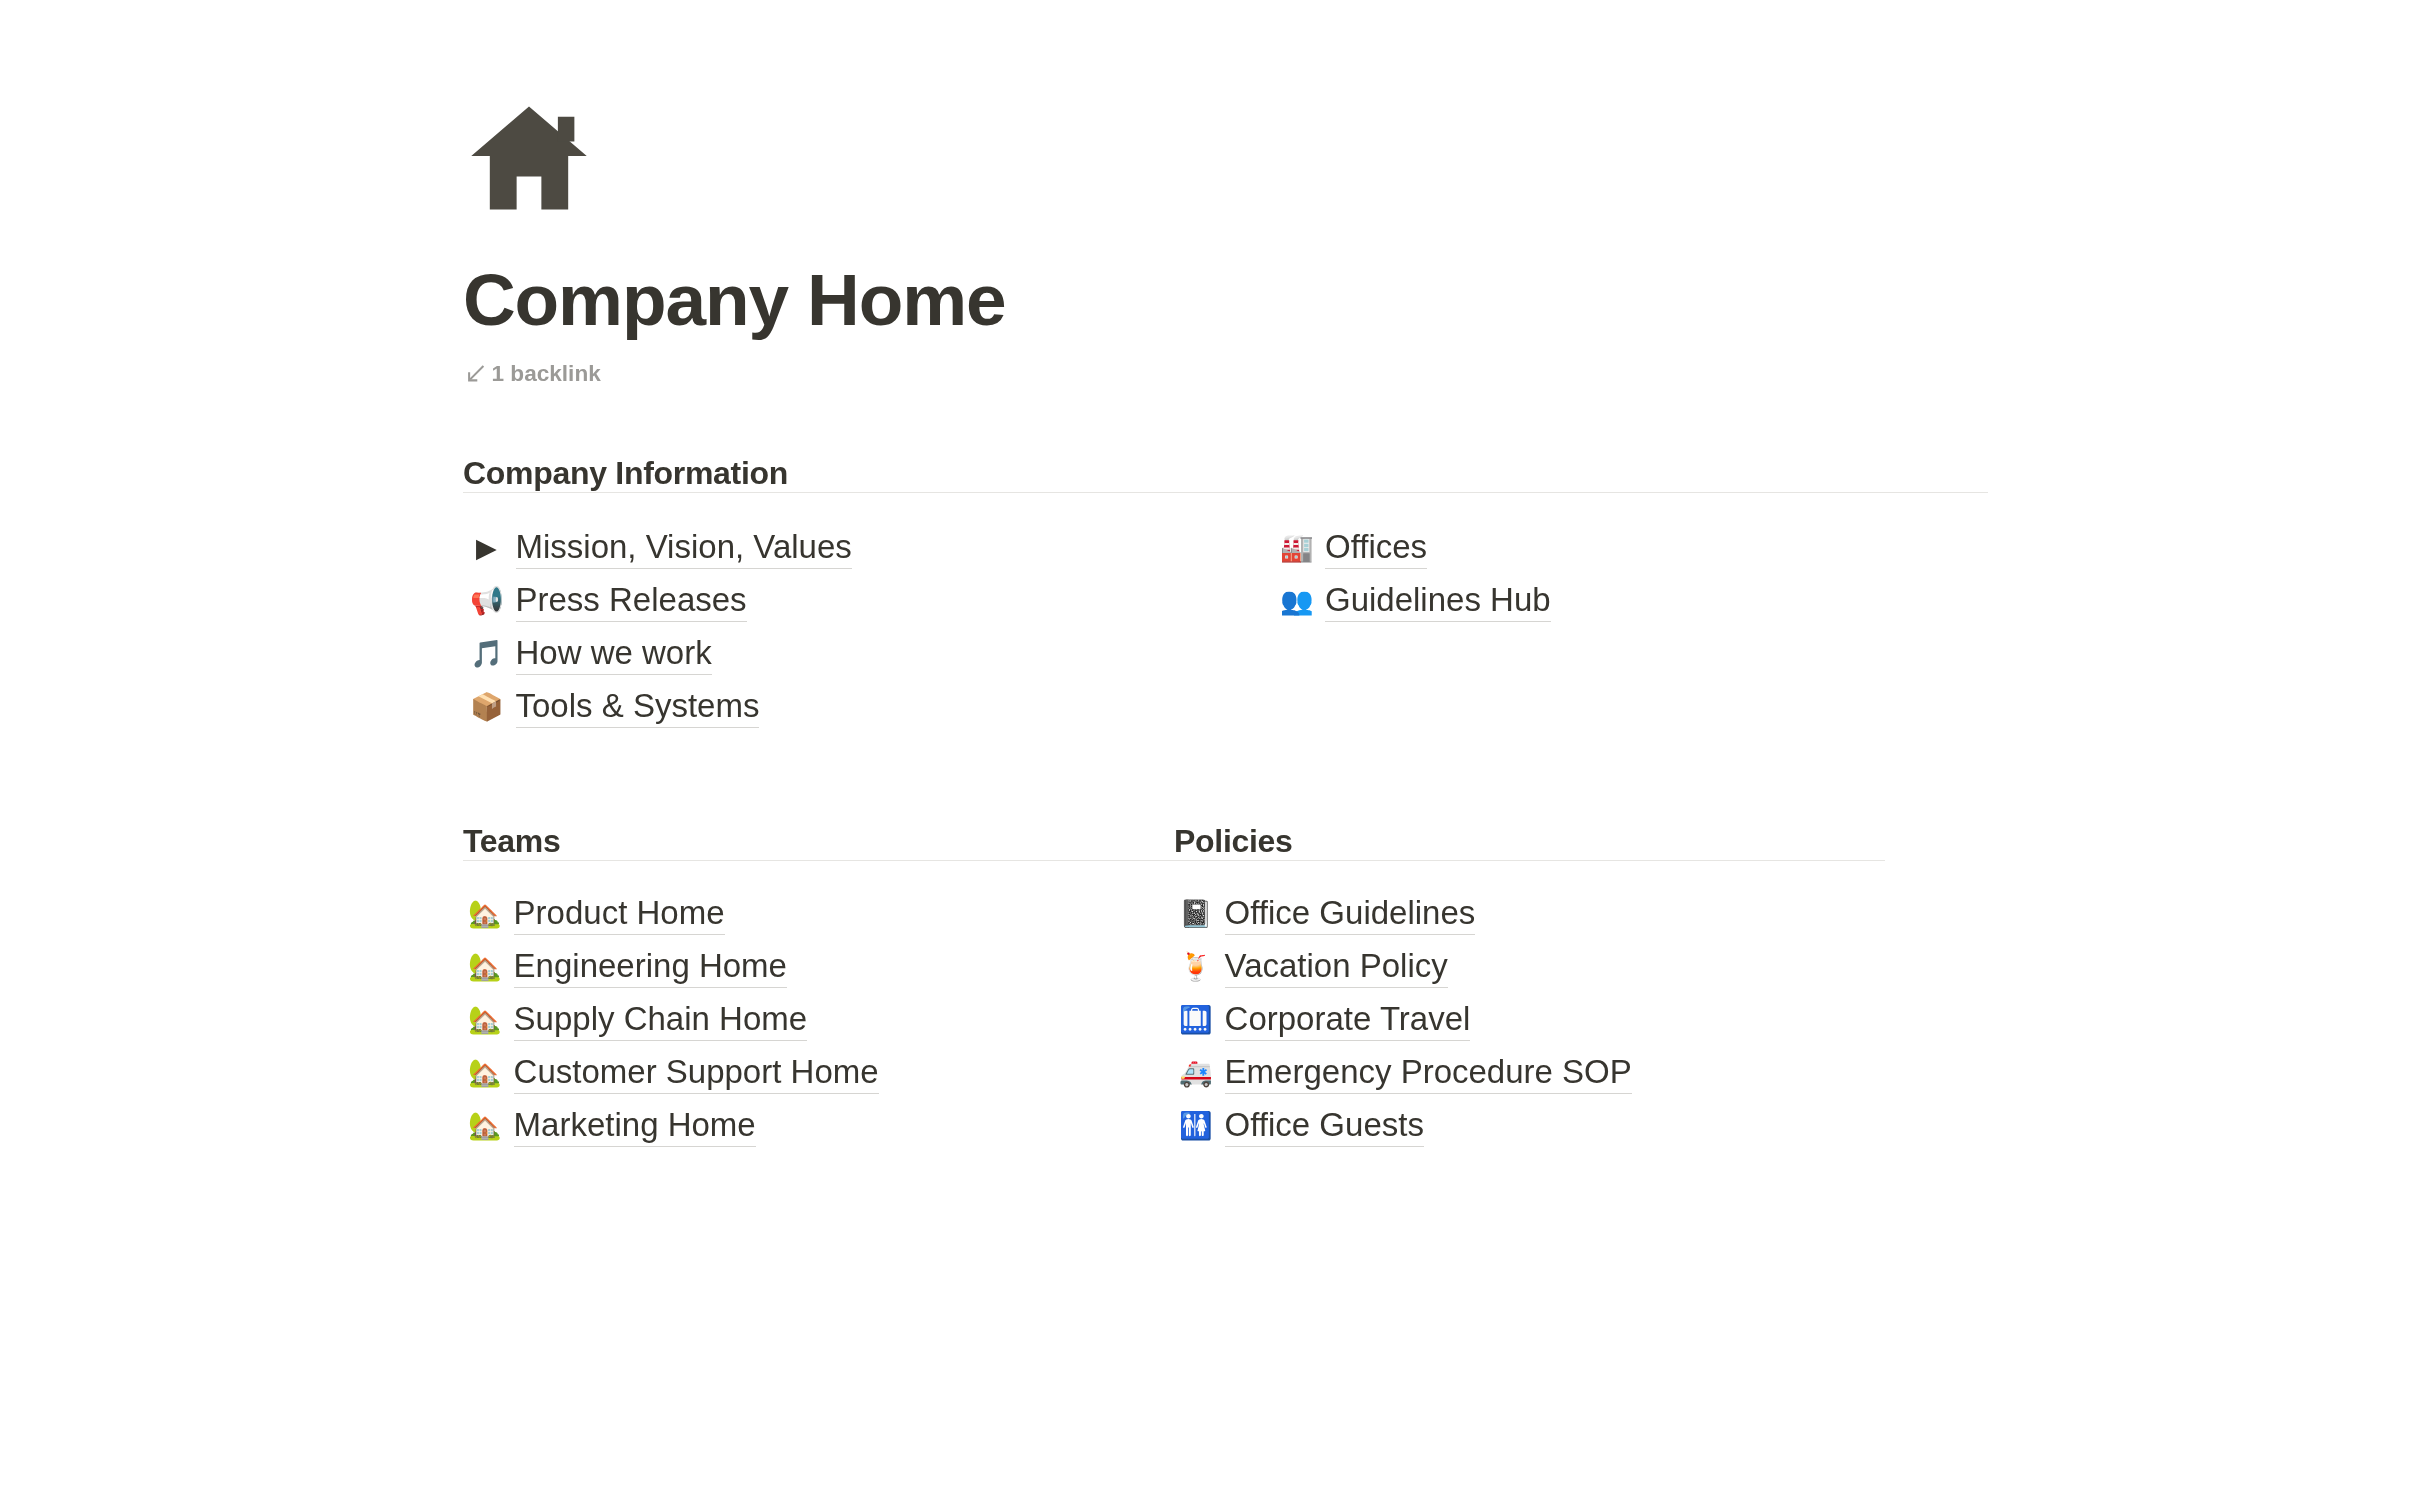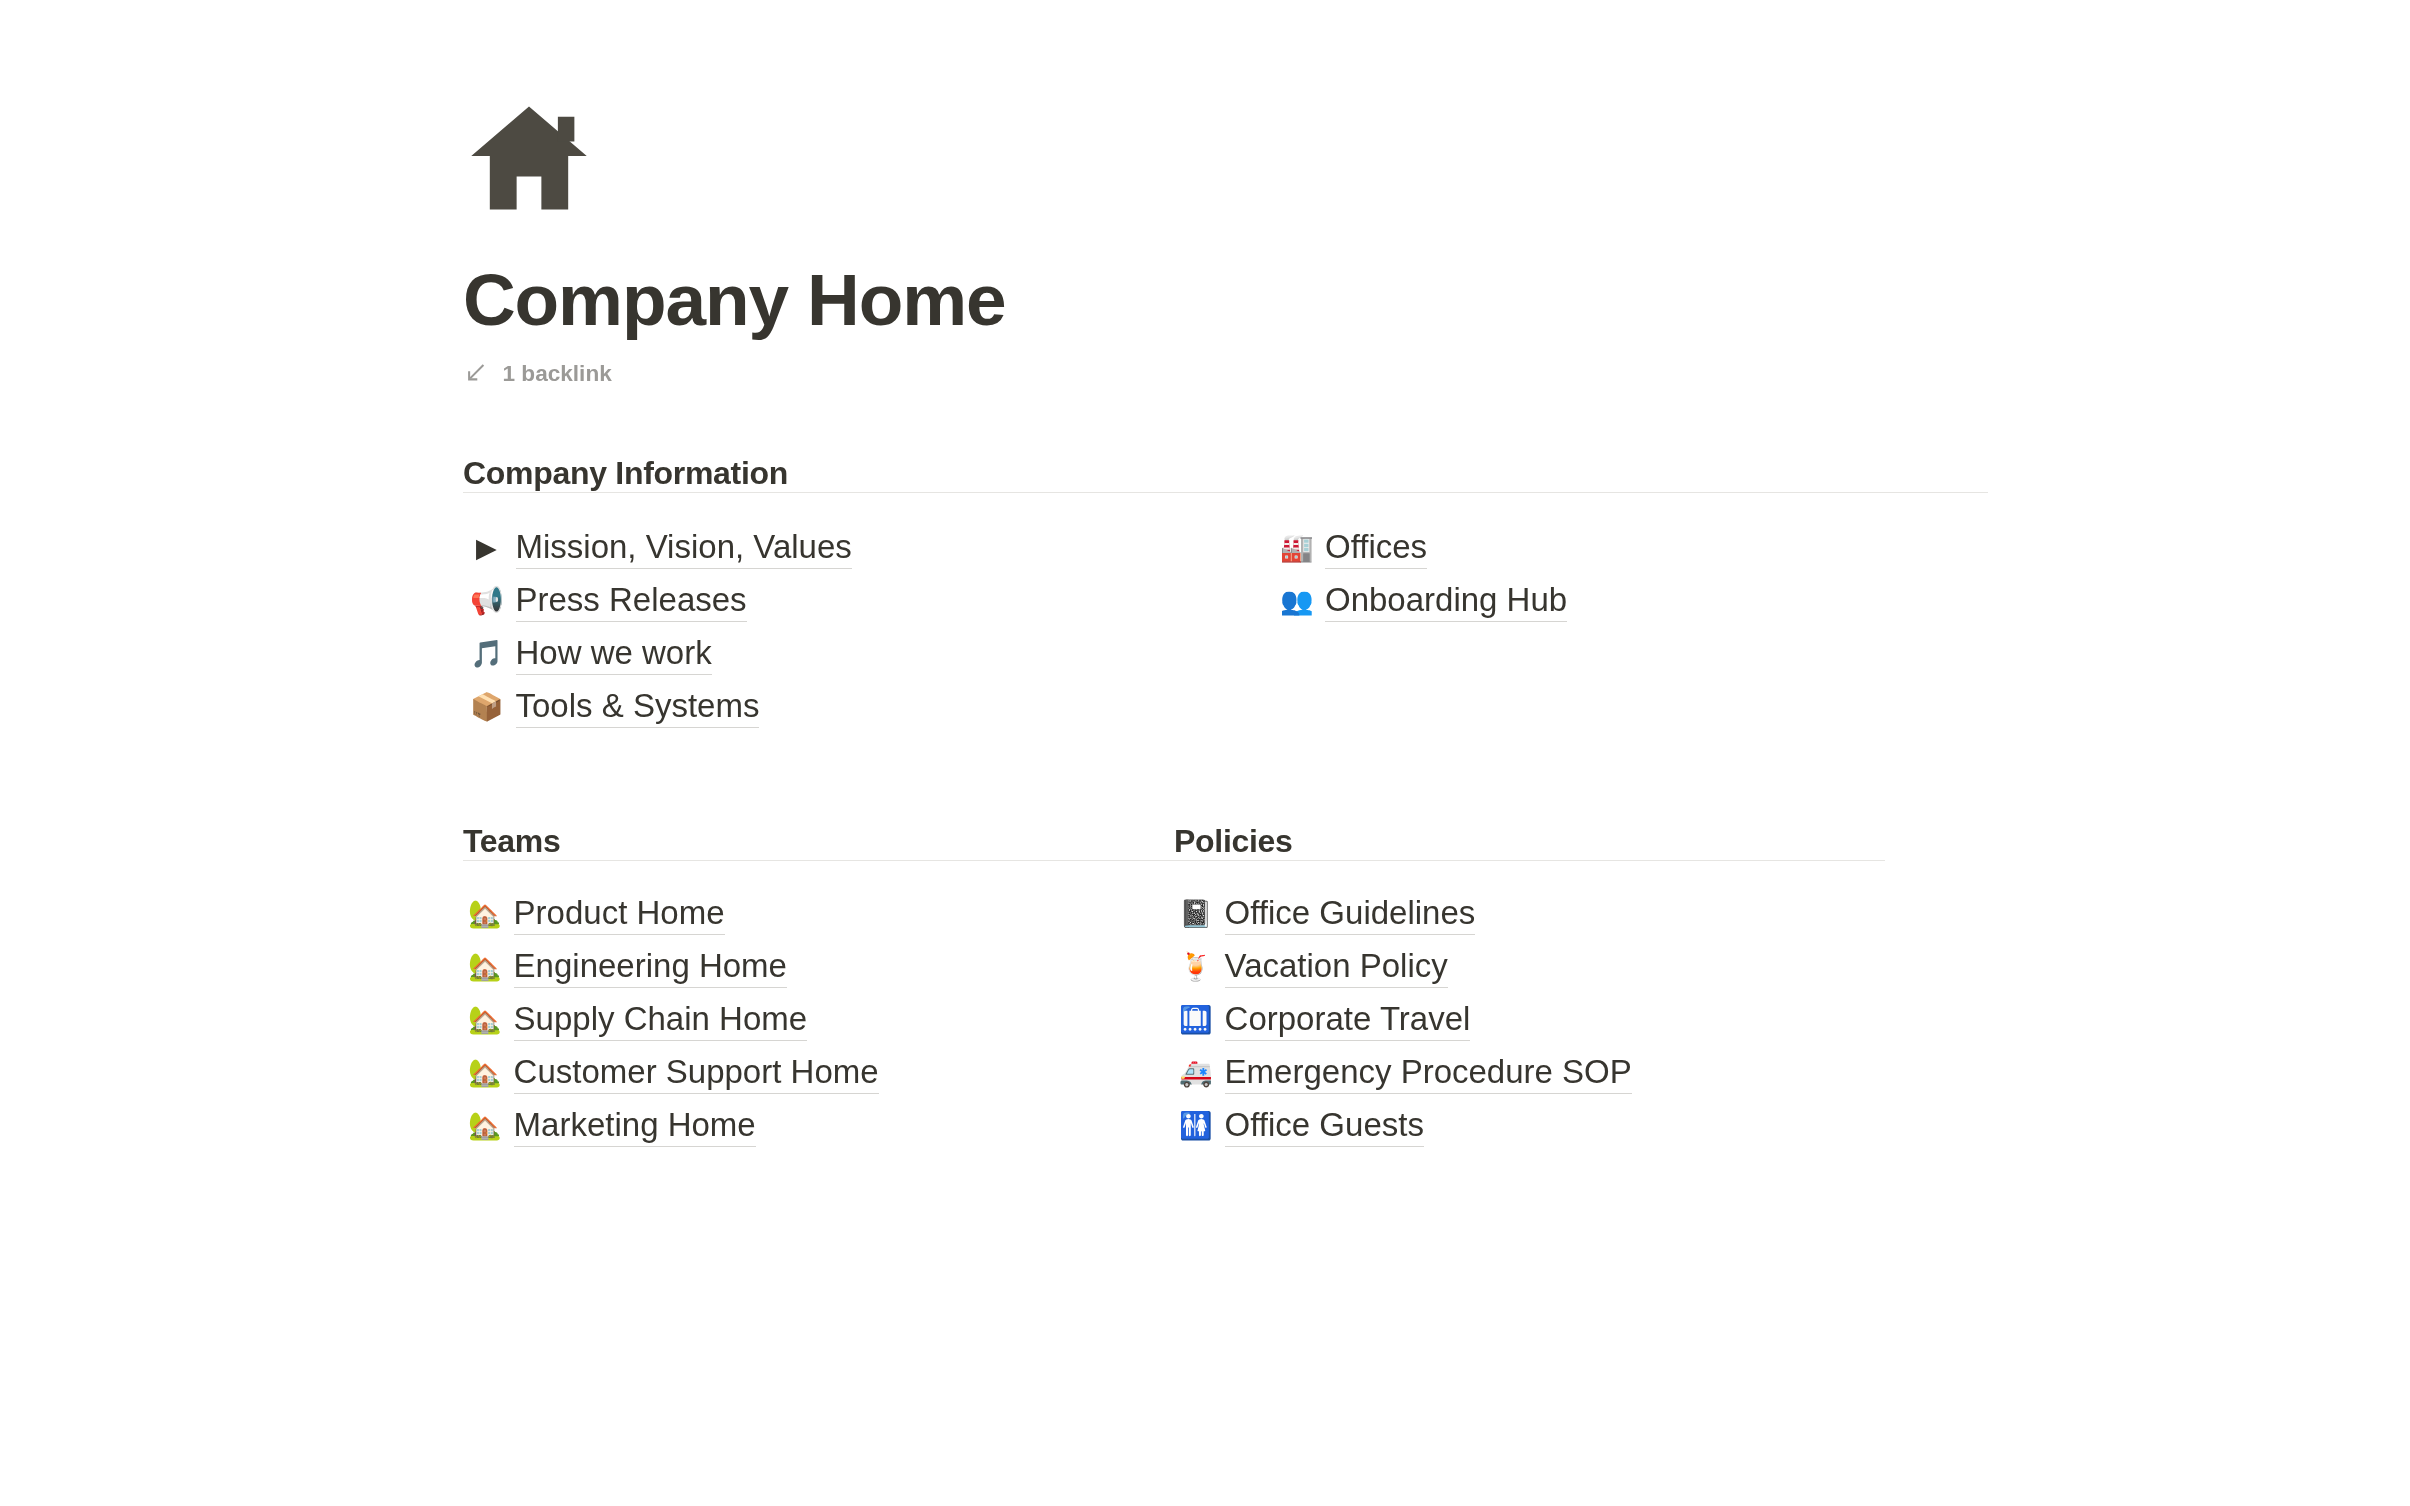--- a/index.html
+++ b/index.html
@@ -47,22 +47,22 @@
     font-weight: bold;
     letter-spacing: -1.1px;
     color: #37352f;
     margin-top: 36px;
     margin-bottom: 0;
   }
 
   
   .backlink-row {
     display: flex;
-    align-items: flex-start;
-    gap: 15px;
+    align-items: center;
+    gap: 4px;
     margin-top: 21px;
     color: #9b9a97;
     font-size: 22.6px;
     font-weight: bold;
   }
   .backlink-icon {
     display: inline-block;
     width: 24.5px;
     height: 24.5px;
     line-height: 0;
@@ -177,21 +177,21 @@
 
       </div>
       <div class="ci-col-right link-list">
 
         <div class="link-row">
           <span class="link-emoji">🏭</span>
           <span class="link-text">Offices</span>
         </div>
         <div class="link-row">
           <span class="link-emoji">👥</span>
-          <span class="link-text">Onboarding Hub</span>
+          <span class="link-text">Guidelines Hub</span>
         </div>
 
       </div>
     </div>
 
     <div class="lower-columns">
 
       <div class="lower-col">
         <div class="section-heading">Teams</div>
         <div class="link-list">

